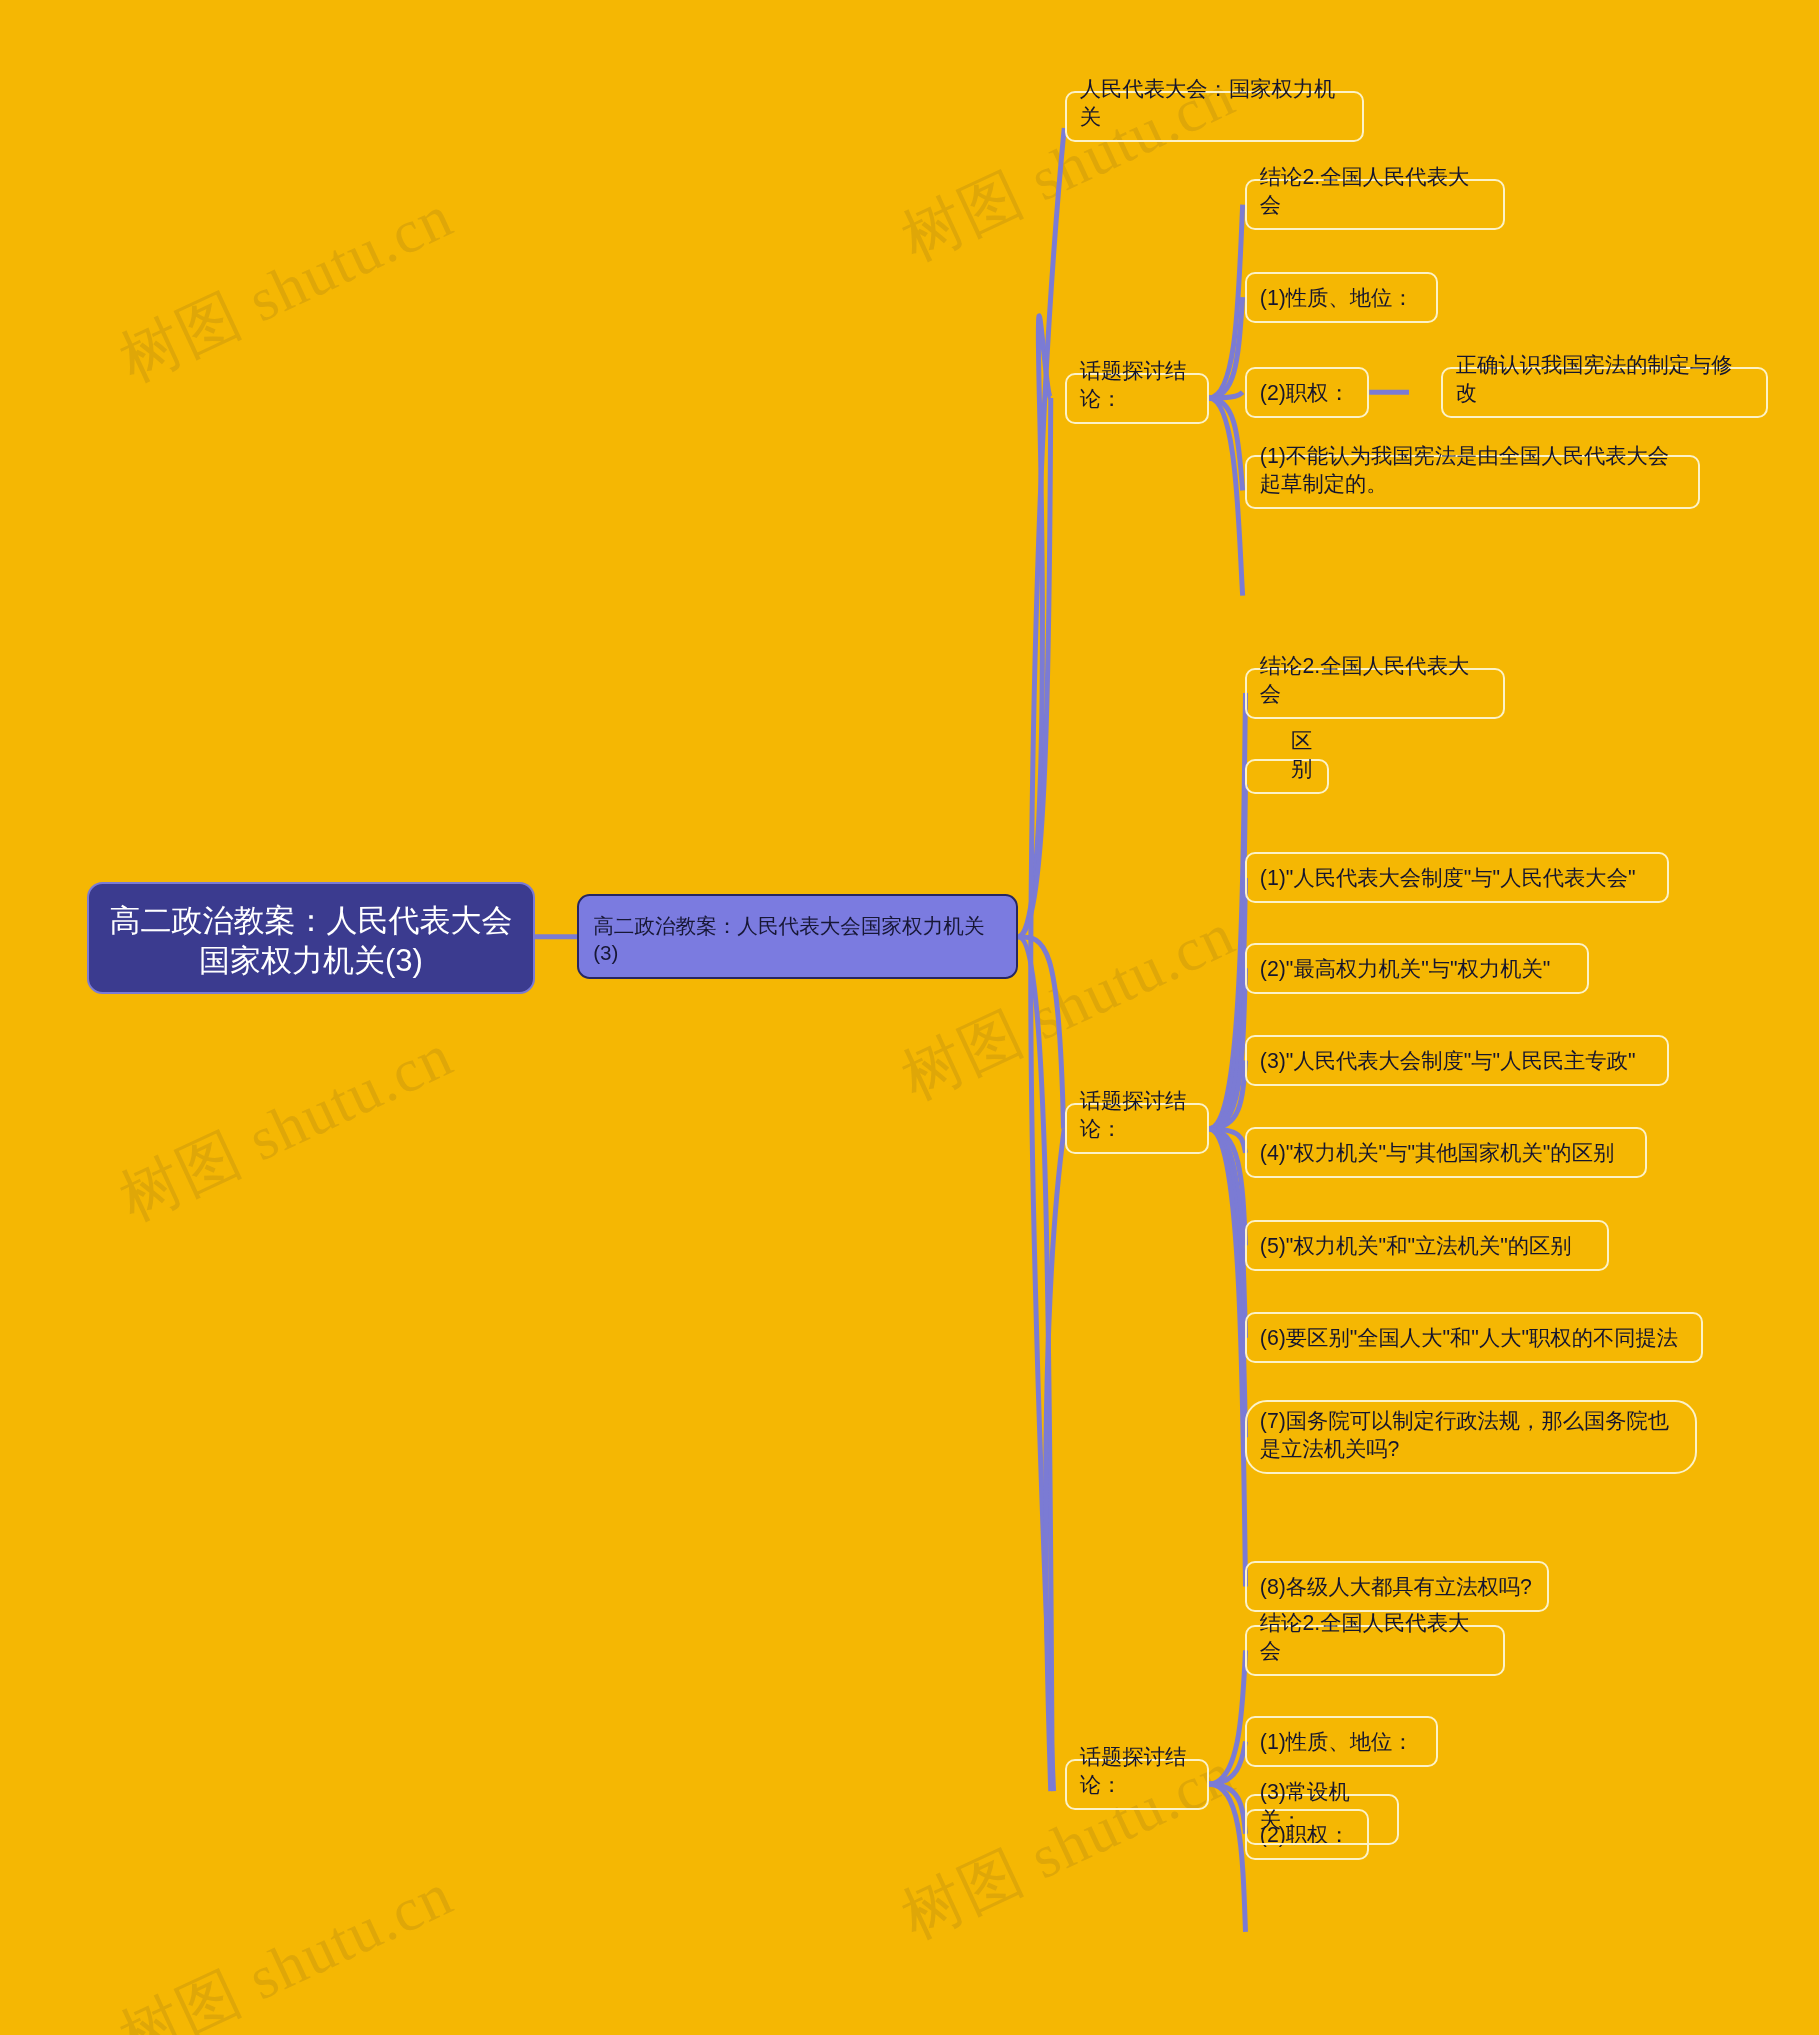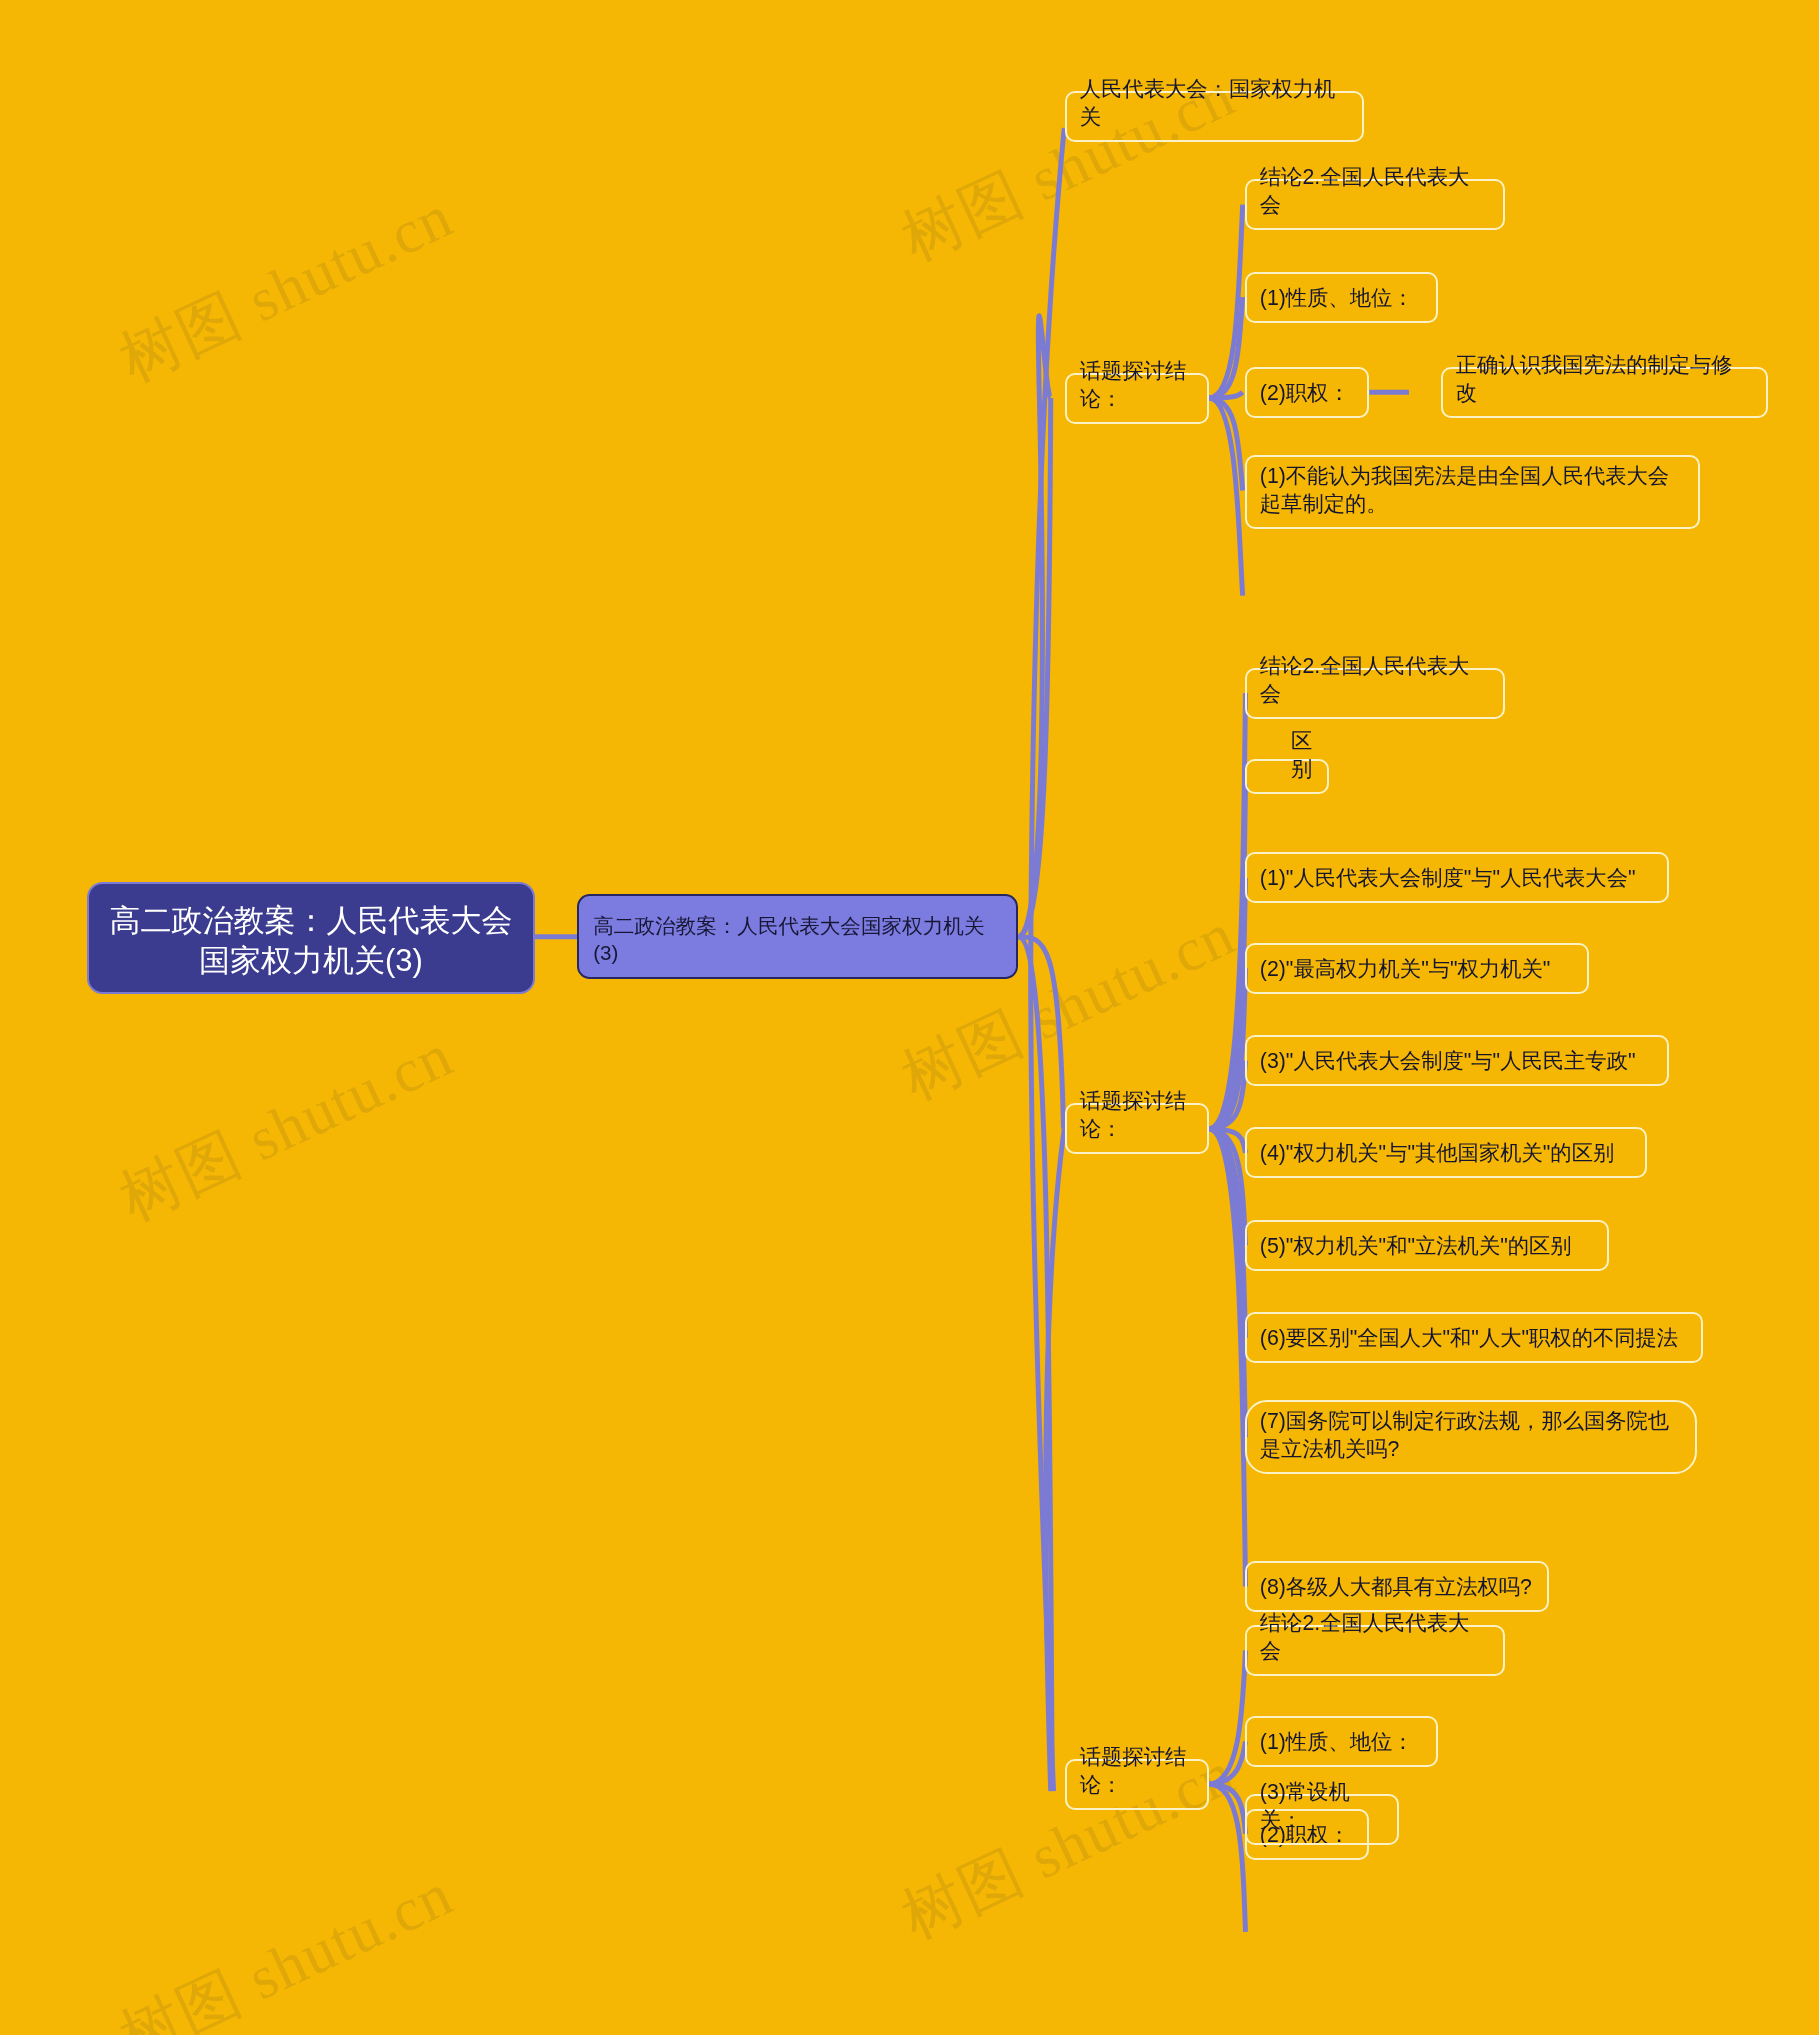--- a/index.html
+++ b/index.html
@@ -166,21 +166,21 @@
   </div>
 
   <div class="node leaf" style="left:1245px; top:367px; width:124px; height:51px;">
     <span>(2)职权：</span>
   </div>
 
   <div class="node leaf" style="left:1409px; top:367px; width:327px; height:51px;margin-left:32px;">
     <span>正确认识我国宪法的制定与修改</span>
   </div>
 
-  <div class="node leaf" style="left:1245px; top:455px; width:455px; height:74px;">
+  <div class="node leaf" style="left:1245px; top:455px; width:455px; height:54px;">
     <span>(1)不能认为我国宪法是由全国人民代表大会起草制定的。</span>
   </div>
 
 
   <div class="node leaf" style="left:1065px; top:1103px; width:144px; height:51px;">
     <span>话题探讨结论：</span>
   </div>
 
   <div class="node leaf" style="left:1245px; top:668px; width:260px; height:51px;">
     <span>结论2.全国人民代表大会</span>

